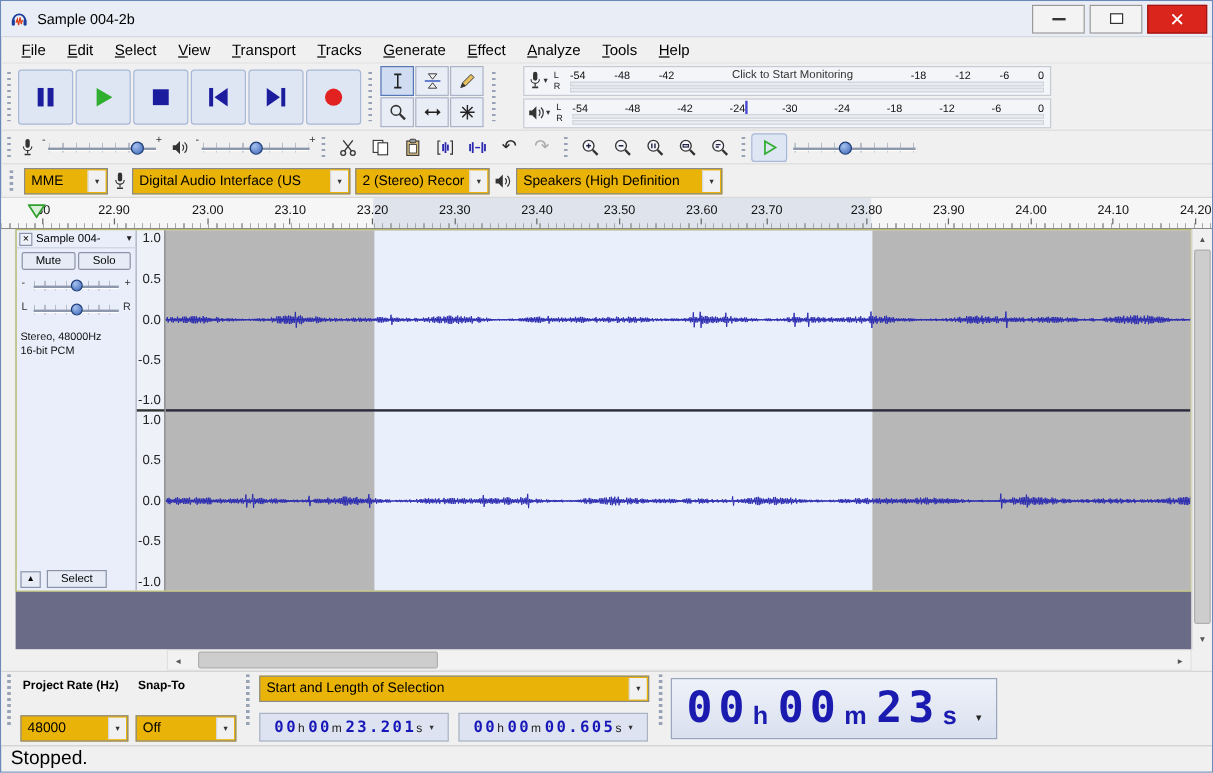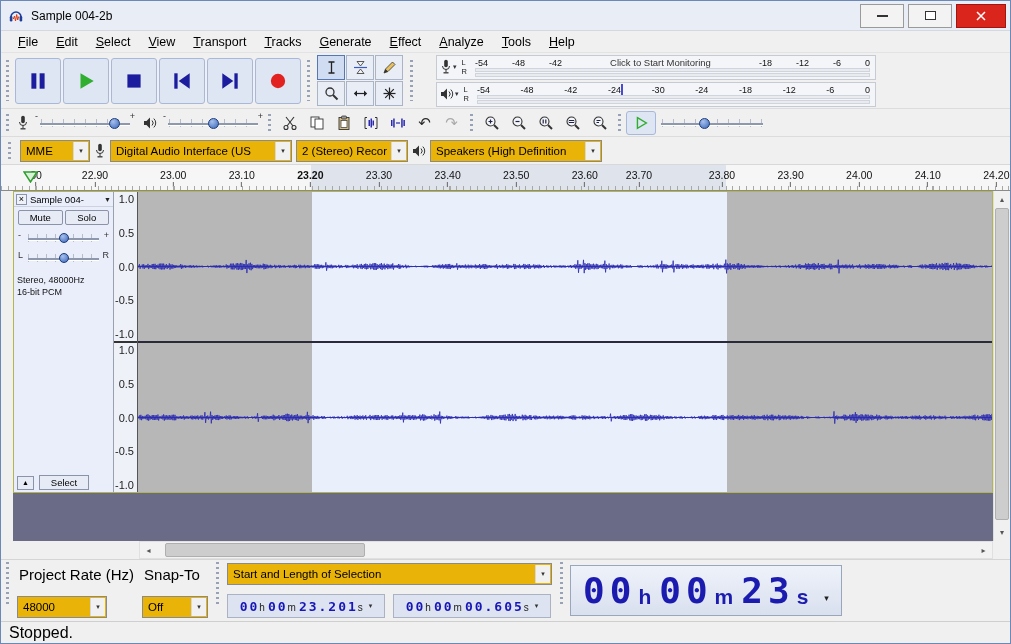--- a/index.html
+++ b/index.html
@@ -126,22 +126,22 @@
   .hs-spacer { flex:none; width:138px; }
   .hscroll { flex:1; display:flex; border:1px solid #e0e0e0; background:#f2f2f2; }
   .hs-btn { flex:none; width:17px; display:flex; align-items:center; justify-content:center; font-size:8px; color:#555; }
   .hs-track { flex:1; position:relative; }
   .hs-thumb { position:absolute; left:8px; width:200px; top:1px; bottom:1px; background:#cdcdcd; border:1px solid #afafaf; border-radius:2px; }
   .hs-corner { flex:none; width:17px; }
 
   
   .seltb { flex:none; height:62px; display:flex; align-items:stretch; border-top:1px solid #d5d5d5; background:#f0f0f0; padding:2px 0; }
   .sel-col { display:flex; flex-direction:column; justify-content:space-between; padding:1px 3px; }
-  .sel-label { font-size:15px; padding:3px 2px 0; white-space:nowrap; }
-  .fselect.rate { width:90px; } .fselect.snap { width:66px; } .fselect.mode { width:325px; }
+  .sel-label { font-size:10px; padding:3px 2px 0; white-space:nowrap;font-weight:bold; }
+  .fselect.rate { width:90px; } .fselect.snap { width:84px; } .fselect.mode { width:325px; }
   .time-row { display:flex; gap:8px; }
   .timefield { width:158px; height:24px; background:#dde3f0; border:1px solid #aab2c4; display:flex; align-items:center; justify-content:center; position:relative; }
   .tf-d { font-family:"DejaVu Sans Mono", monospace; font-weight:bold; font-size:13px; color:#1717b8; letter-spacing:2px; }
   .tf-u { font-size:10px; color:#222; margin:2px 3px 0 0; }
   .tf-caret { font-size:7px; color:#333; margin-left:3px; }
   .bigtime { display:flex; align-items:center; margin:3px 2px; padding:0 12px; background:linear-gradient(#eef2fa,#d9e0ee); border:1px solid #9aa6bc; }
   .bt-d { font-family:"DejaVu Sans Mono", monospace; font-weight:bold; font-size:36px; color:#1b1bb0; letter-spacing:5px; }
   .bt-u { font-size:21px; font-weight:bold; color:#1b1bb0; margin:12px 8px 0 2px; }
   .bt-caret { font-size:9px; color:#222; margin-left:8px; margin-top:14px; }
 
@@ -512,21 +512,21 @@
   </div>
 
   <div class="timeline">
     <div class="tl-band"></div>
     <div class="tl-ticks">
 
     <span class="tl-tick" style="left: 35px;"><span class="tl-label">80</span><span class="tl-mark"></span></span>
         <span class="tl-tick" style="left: 94px;"><span class="tl-label">22.90</span><span class="tl-mark"></span></span>
         <span class="tl-tick" style="left: 172.2px;"><span class="tl-label">23.00</span><span class="tl-mark"></span></span>
         <span class="tl-tick" style="left: 240.8px;"><span class="tl-label">23.10</span><span class="tl-mark"></span></span>
-        <span class="tl-tick" style="left: 309.4px; font-weight: bold;"><span class="tl-label">23.20</span><span class="tl-mark"></span></span>
+        <span class="tl-tick" style="left: 309.4px;"><span class="tl-label">23.20</span><span class="tl-mark"></span></span>
         <span class="tl-tick" style="left: 378px;"><span class="tl-label">23.30</span><span class="tl-mark"></span></span>
         <span class="tl-tick" style="left: 446.6px;"><span class="tl-label">23.40</span><span class="tl-mark"></span></span>
         <span class="tl-tick" style="left: 515.2px;"><span class="tl-label">23.50</span><span class="tl-mark"></span></span>
         <span class="tl-tick" style="left: 583.8px;"><span class="tl-label">23.60</span><span class="tl-mark"></span></span>
         <span class="tl-tick" style="left: 638px;"><span class="tl-label">23.70</span><span class="tl-mark"></span></span>
         <span class="tl-tick" style="left: 721px;"><span class="tl-label">23.80</span><span class="tl-mark"></span></span>
         <span class="tl-tick" style="left: 789.6px;"><span class="tl-label">23.90</span><span class="tl-mark"></span></span>
         <span class="tl-tick" style="left: 858.2px;"><span class="tl-label">24.00</span><span class="tl-mark"></span></span>
         <span class="tl-tick" style="left: 926.8px;"><span class="tl-label">24.10</span><span class="tl-mark"></span></span>
         <span class="tl-tick" style="left: 995.4px;"><span class="tl-label">24.20</span><span class="tl-mark"></span></span>

